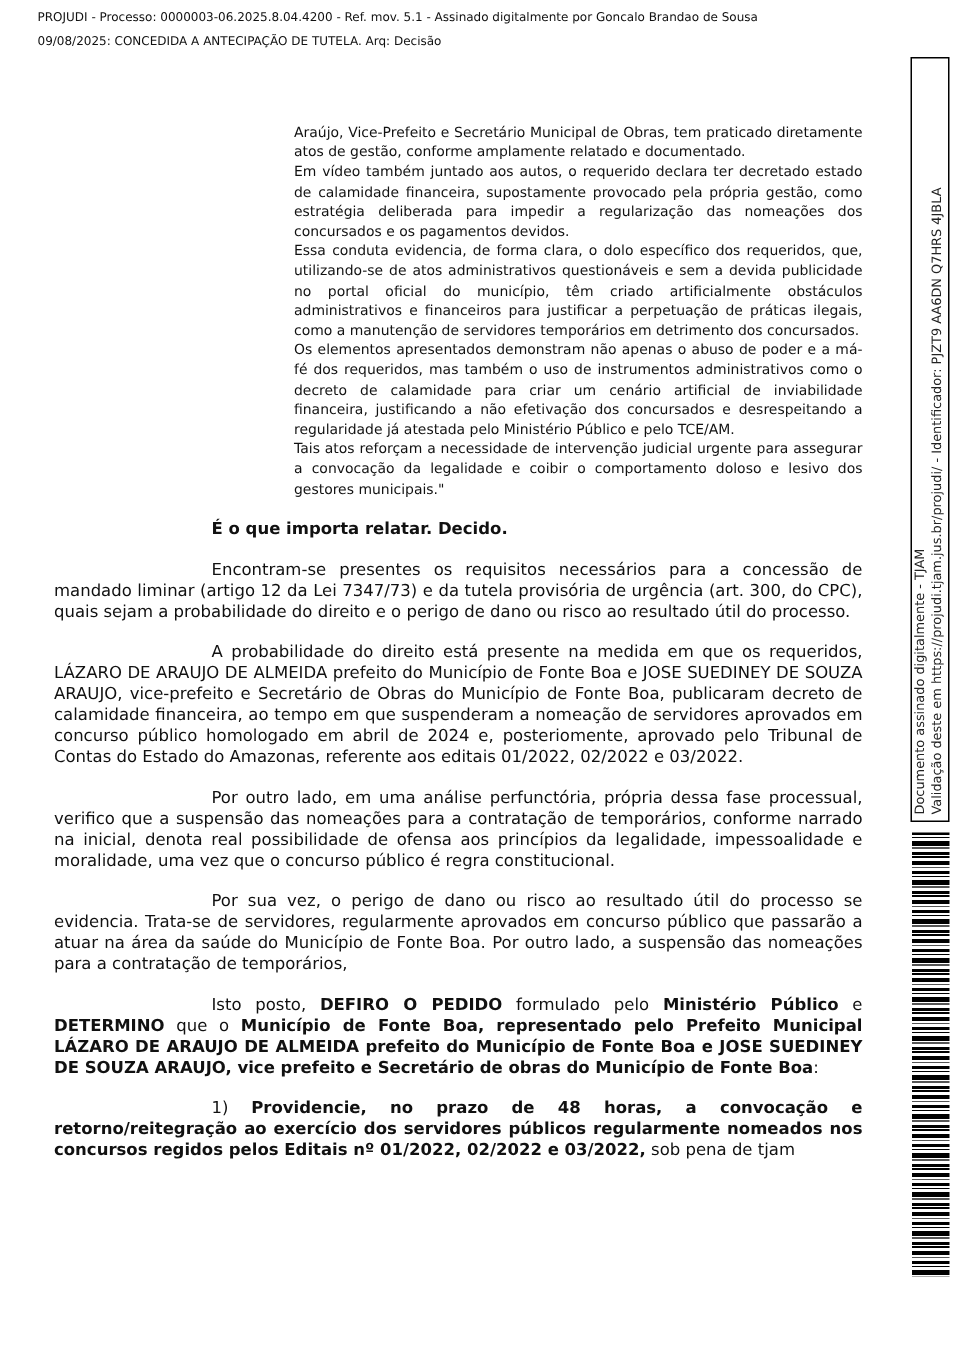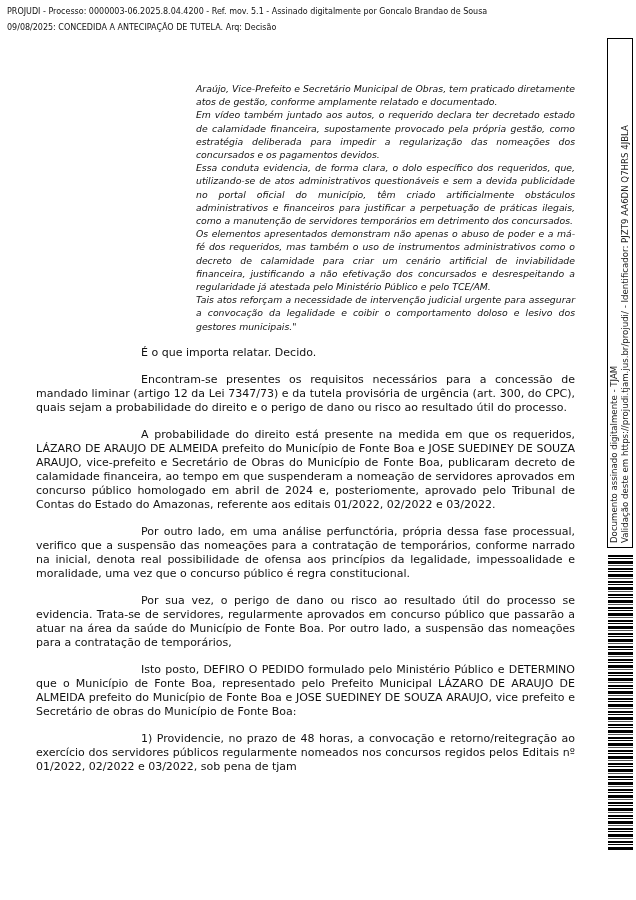--- a/index.html
+++ b/index.html
@@ -6,44 +6,43 @@
   .page {
     position: relative;
     width: 636px;
     height: 900px;
     background: #ffffff;
     color: #000;
     font-family: "DejaVu Sans", sans-serif;
     overflow: hidden;
   }
   .header {
-    padding: 4px 0 0 7px;
+    padding: 4px 0 0 25px;
     font-size: 8px;
     line-height: 16px;
     color: #111;
   }
   .quote {
     margin: 46px 61px 0 196px;
     font-size: 9.3px;
     line-height: 13.2px;
-    font-style: italic;
     text-align: justify;
     color: #111;
   }
   .quote p { margin: 0; }
   .body-text {
     margin: 0 61px 0 36px;
     font-size: 11px;
     line-height: 14px;
     text-align: justify;
     color: #111;
   }
   .body-text p { margin: 13px 0 0 0; text-indent: 105px; }
   .body-text p.first { margin-top: 19px; }
-  .body-text .b, .b { font-weight: normal; }
+  .body-text .b, .b { font-weight: bold; }
   .side-box {
     position: absolute;
     left: 607px;
     top: 38px;
     width: 26px;
     height: 510px;
     border: 1px solid #000;
     box-sizing: border-box;
     background: #fff;
   }

